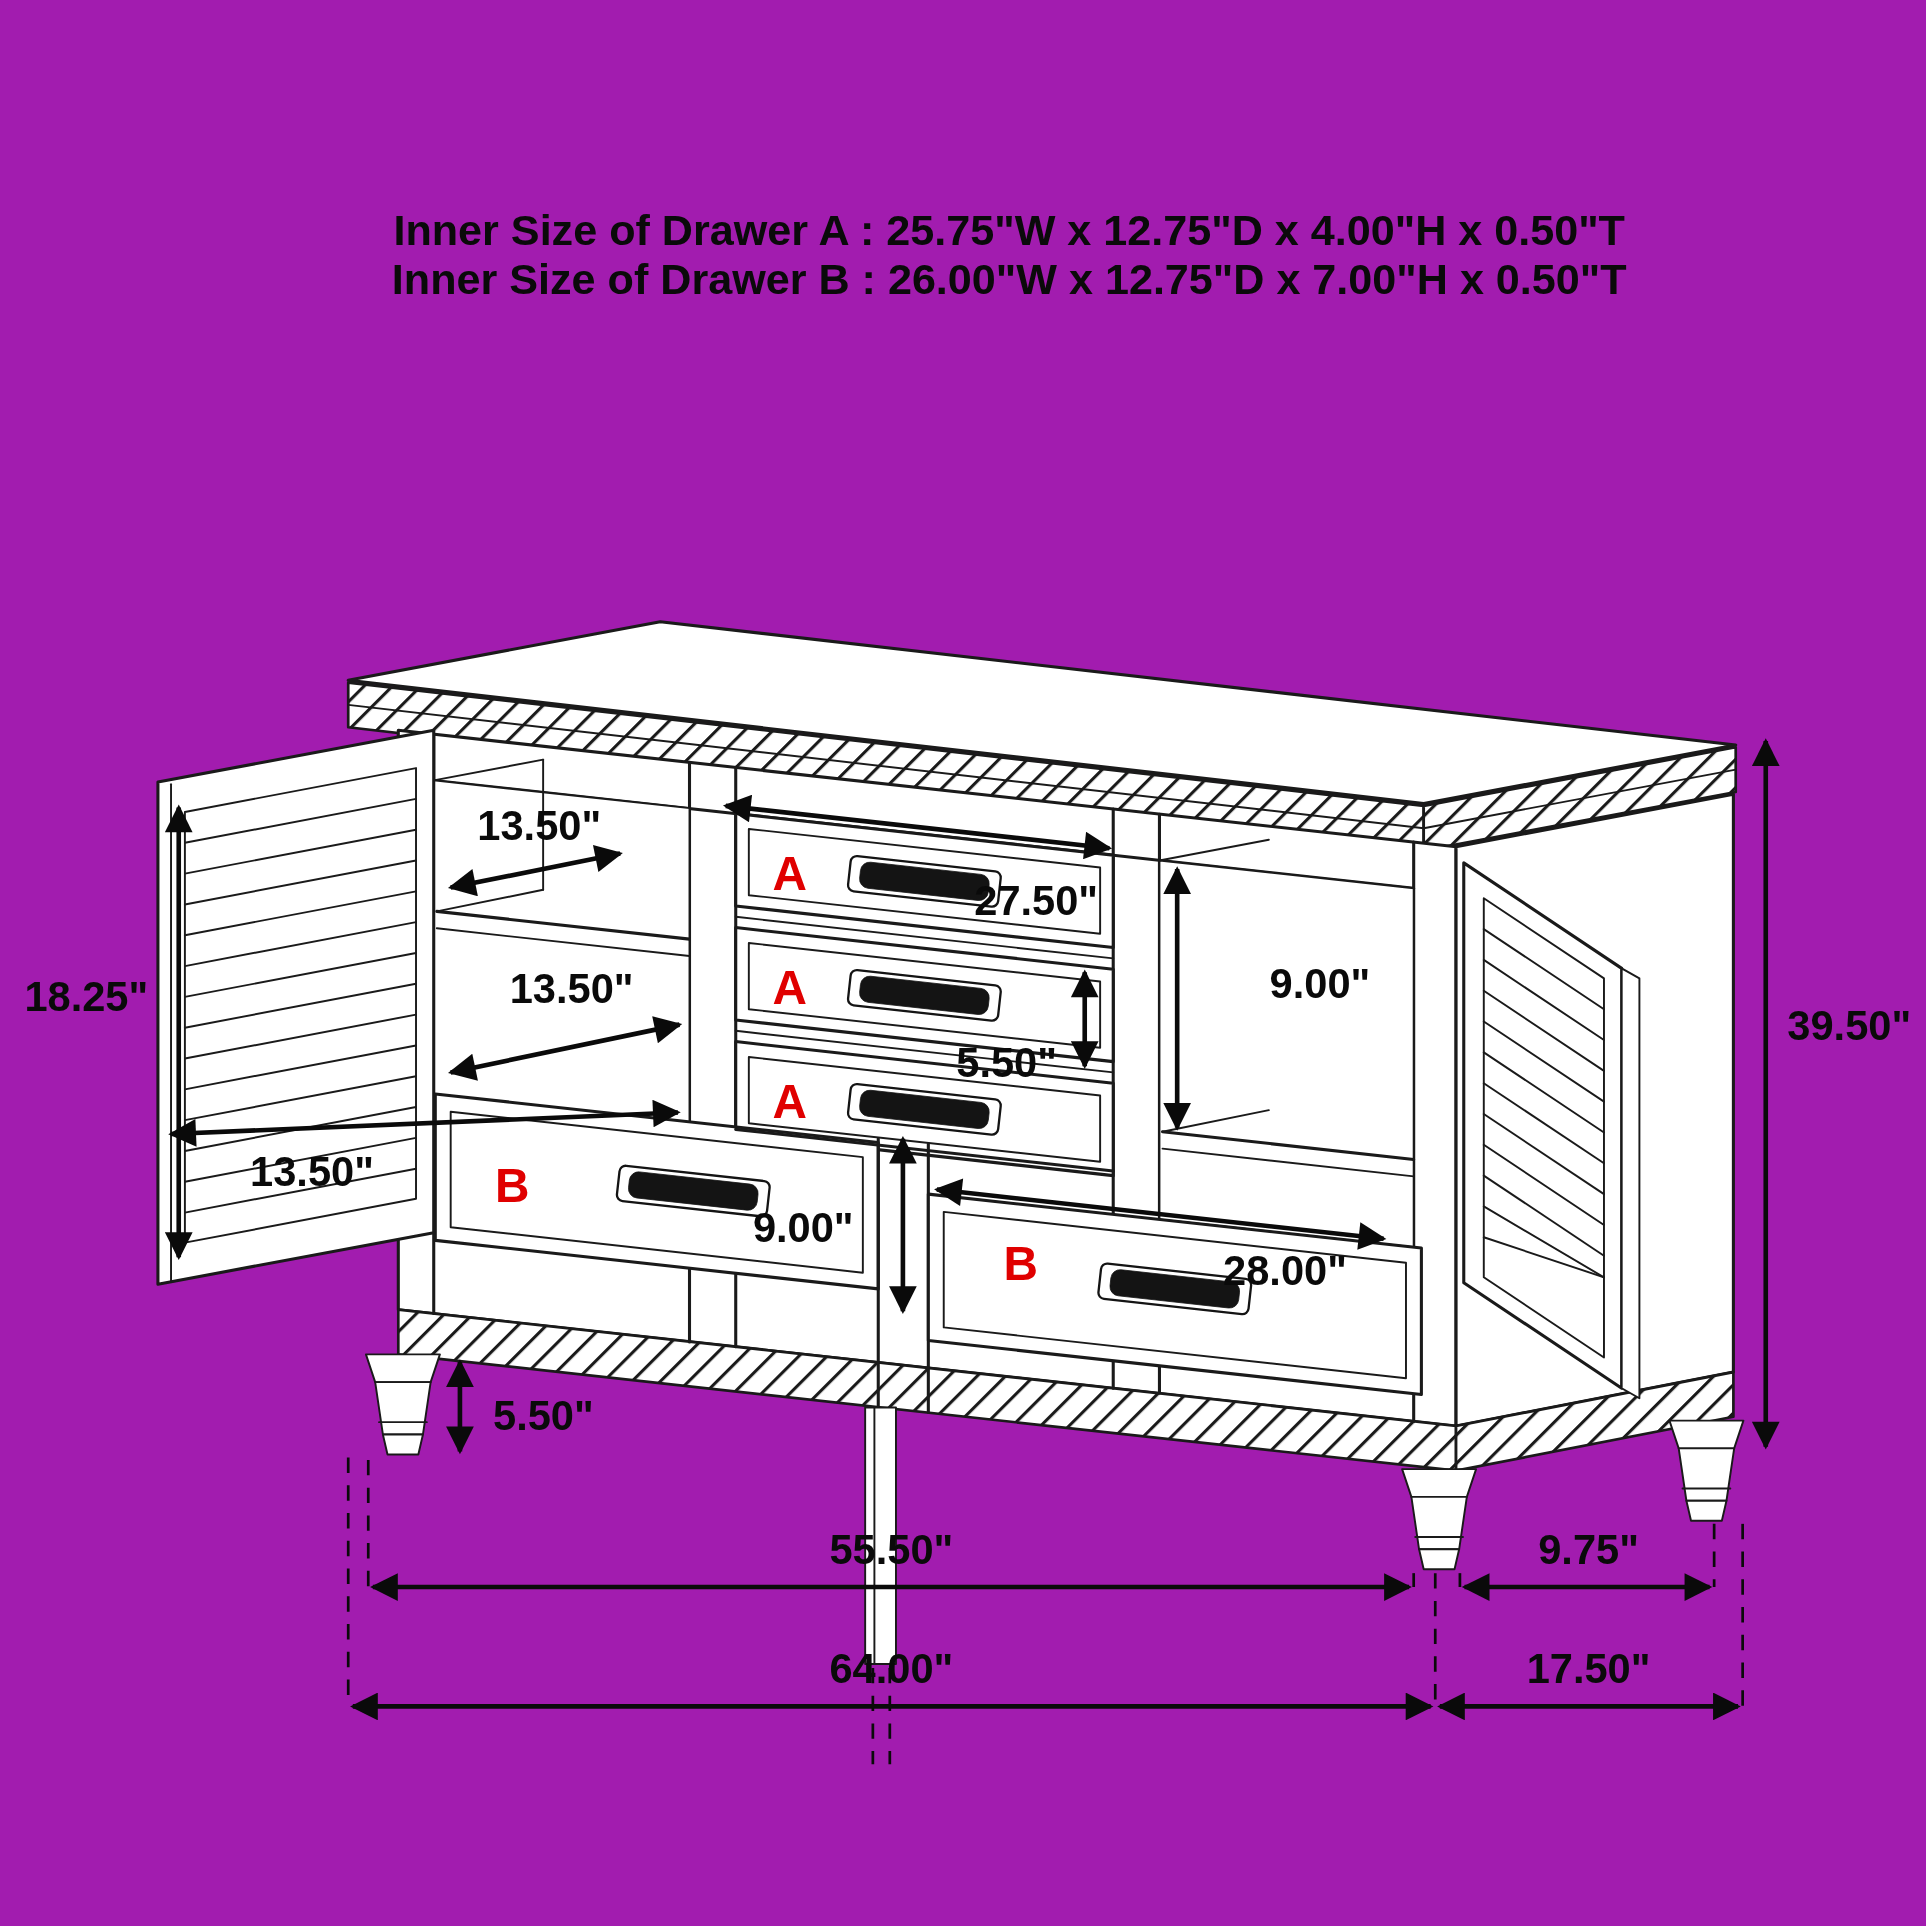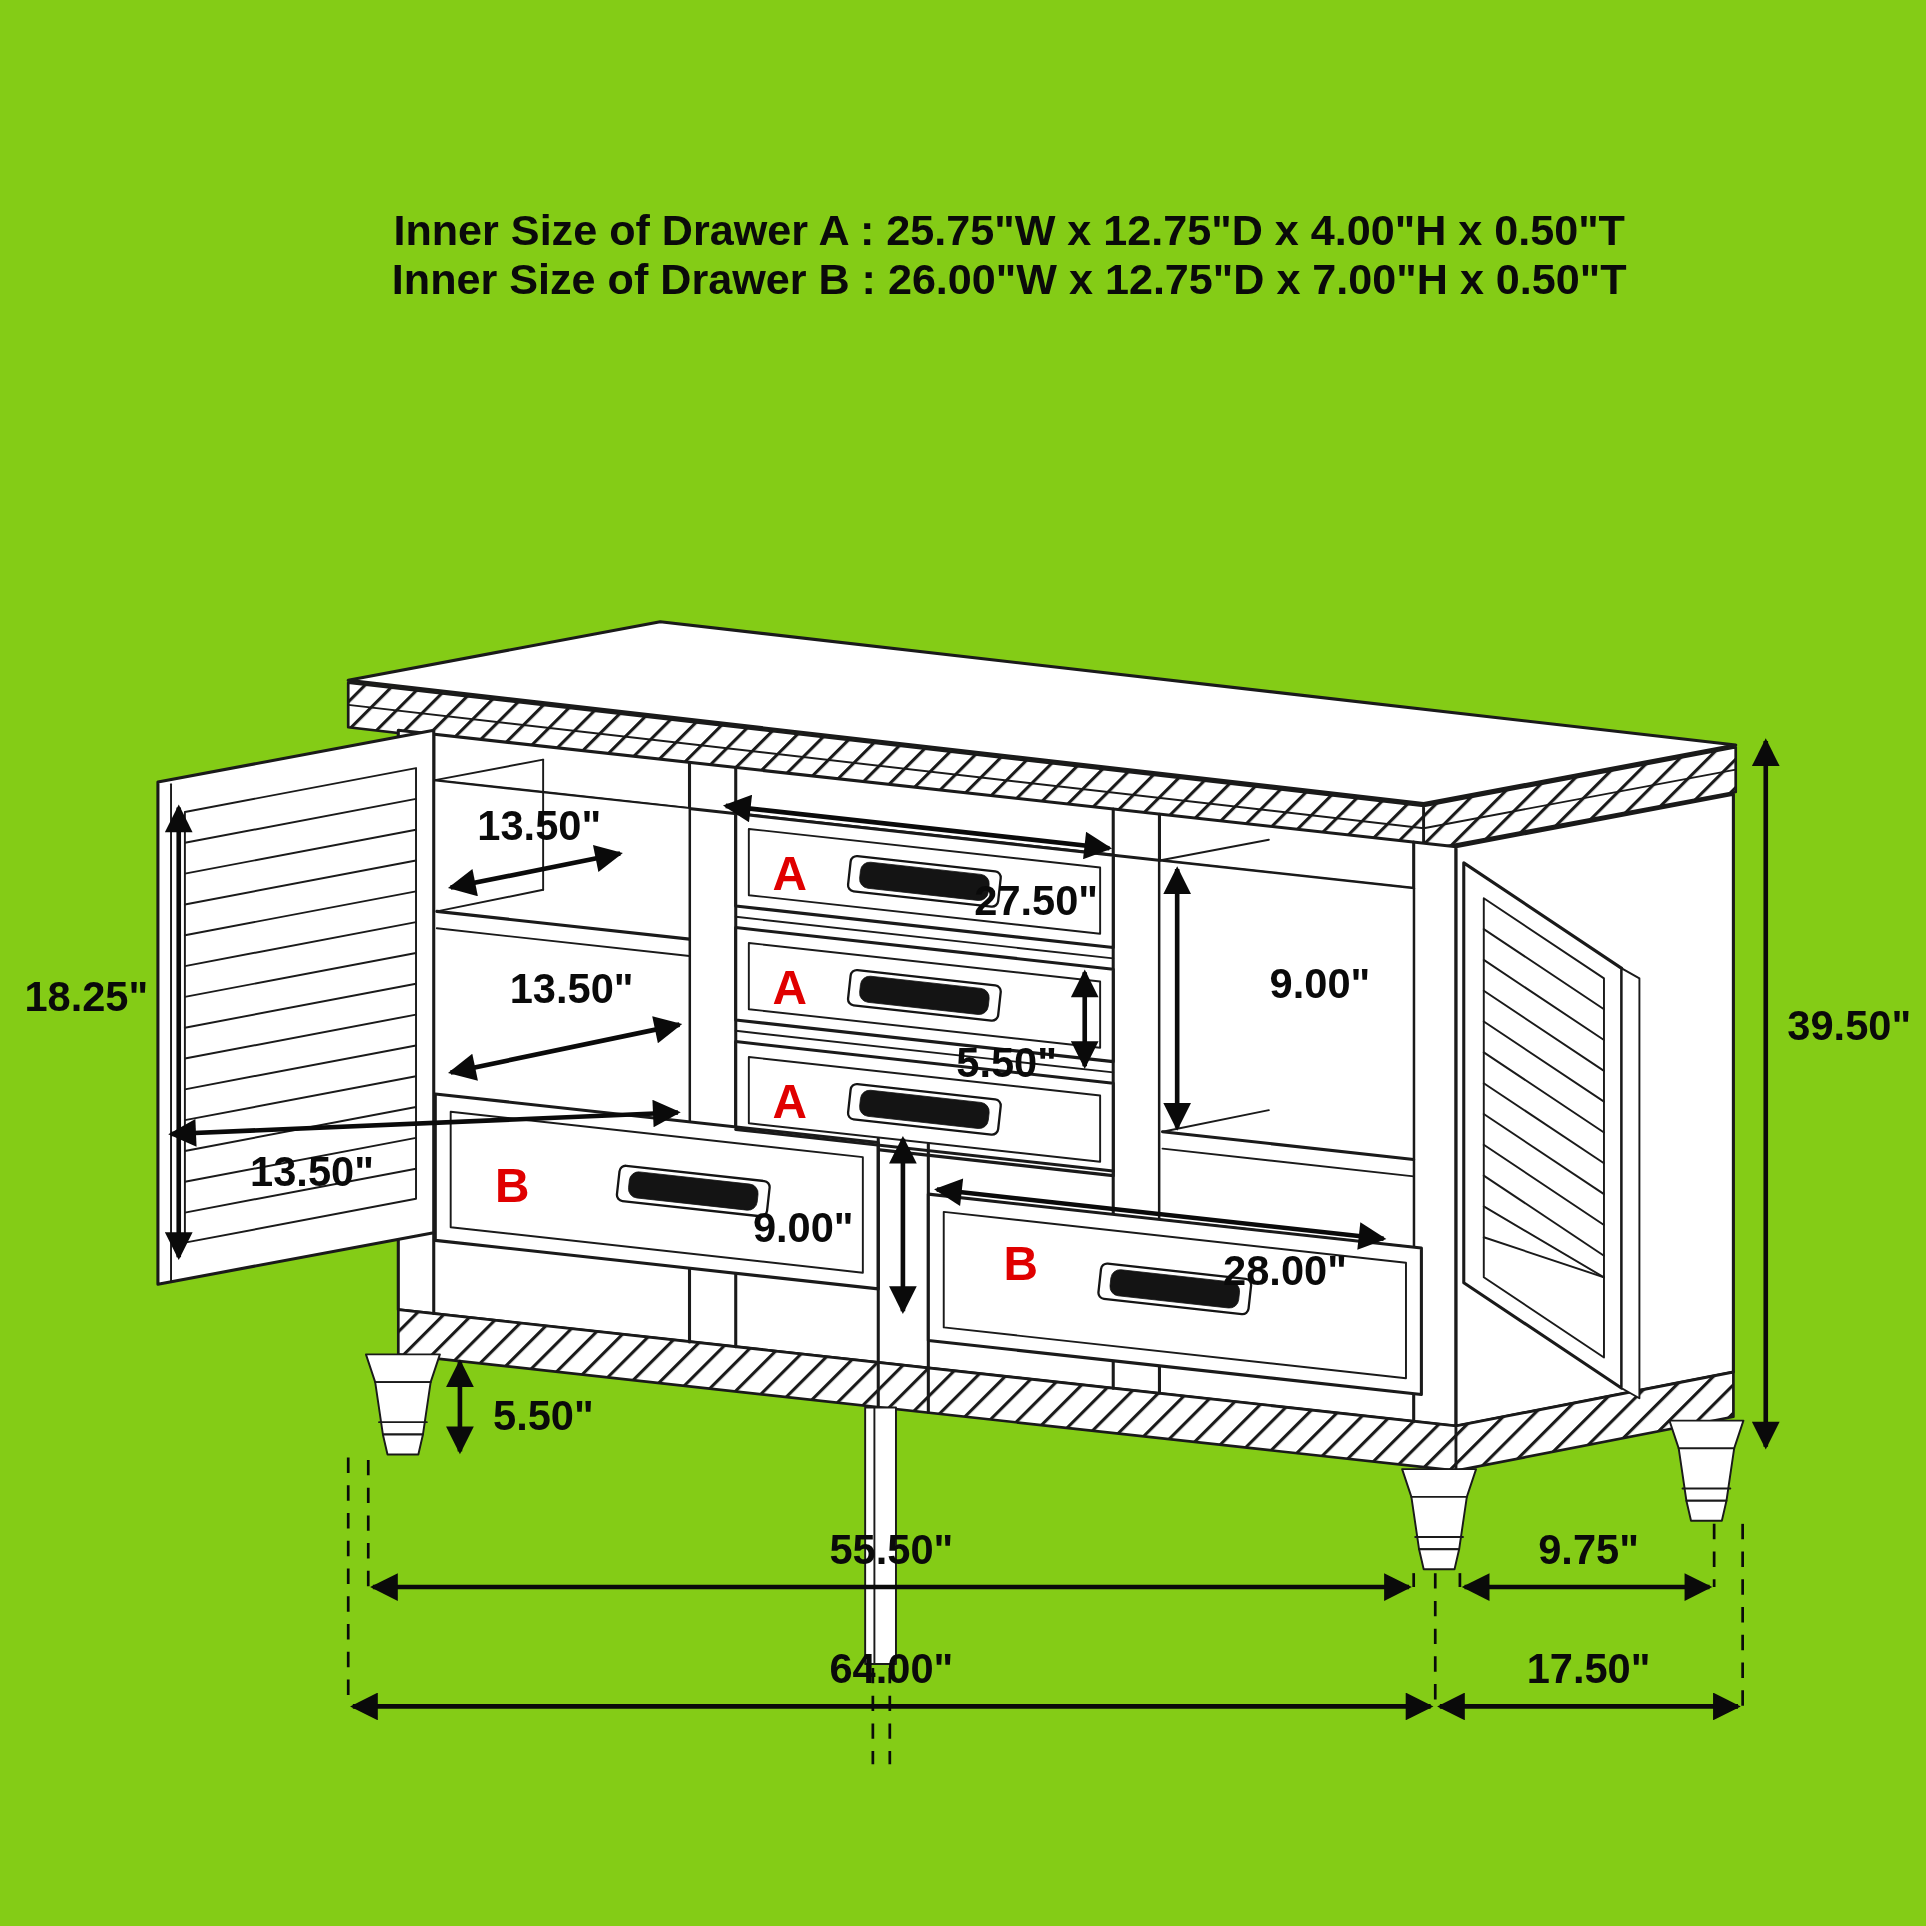--- a/index.html
+++ b/index.html
@@ -1,16 +1,16 @@
 <!DOCTYPE html>
 <html style="font-size:12.3px"><head>
 <meta charset="utf-8">
 <style>
   html,body{margin:0;padding:0;background:#ffffff;}
-  .page{position:relative;width:1926px;height:1926px;background:#84cc16;overflow:hidden;
+  .page{position:relative;width:1926px;height:1926px;background:#a21caf;overflow:hidden;
         font-family:"Liberation Sans", sans-serif;}
   svg{position:absolute;left:0;top:0;}
   .t-title{font-family:"Liberation Sans",sans-serif;font-weight:bold;font-size:56px;fill:#0a0a0a;}
   .t-dim{font-family:"Liberation Sans",sans-serif;font-weight:bold;font-size:54px;fill:#0a0a0a;}
   .t-red{font-family:"Liberation Sans",sans-serif;font-weight:bold;font-size:62px;fill:#e00000;}
   .ln{stroke:#1a1a1a;stroke-width:4;fill:none;stroke-linejoin:round;stroke-linecap:round;}
   .ln2{stroke:#1a1a1a;stroke-width:2.5;fill:none;stroke-linejoin:round;stroke-linecap:round;}
   .face{fill:#ffffff;stroke:#1a1a1a;stroke-width:4;stroke-linejoin:round;}
   .face2{fill:#ffffff;stroke:#1a1a1a;stroke-width:2.5;stroke-linejoin:round;}
   .hatchband{fill:url(#hatch);stroke:#1a1a1a;stroke-width:3.5;stroke-linejoin:round;}

